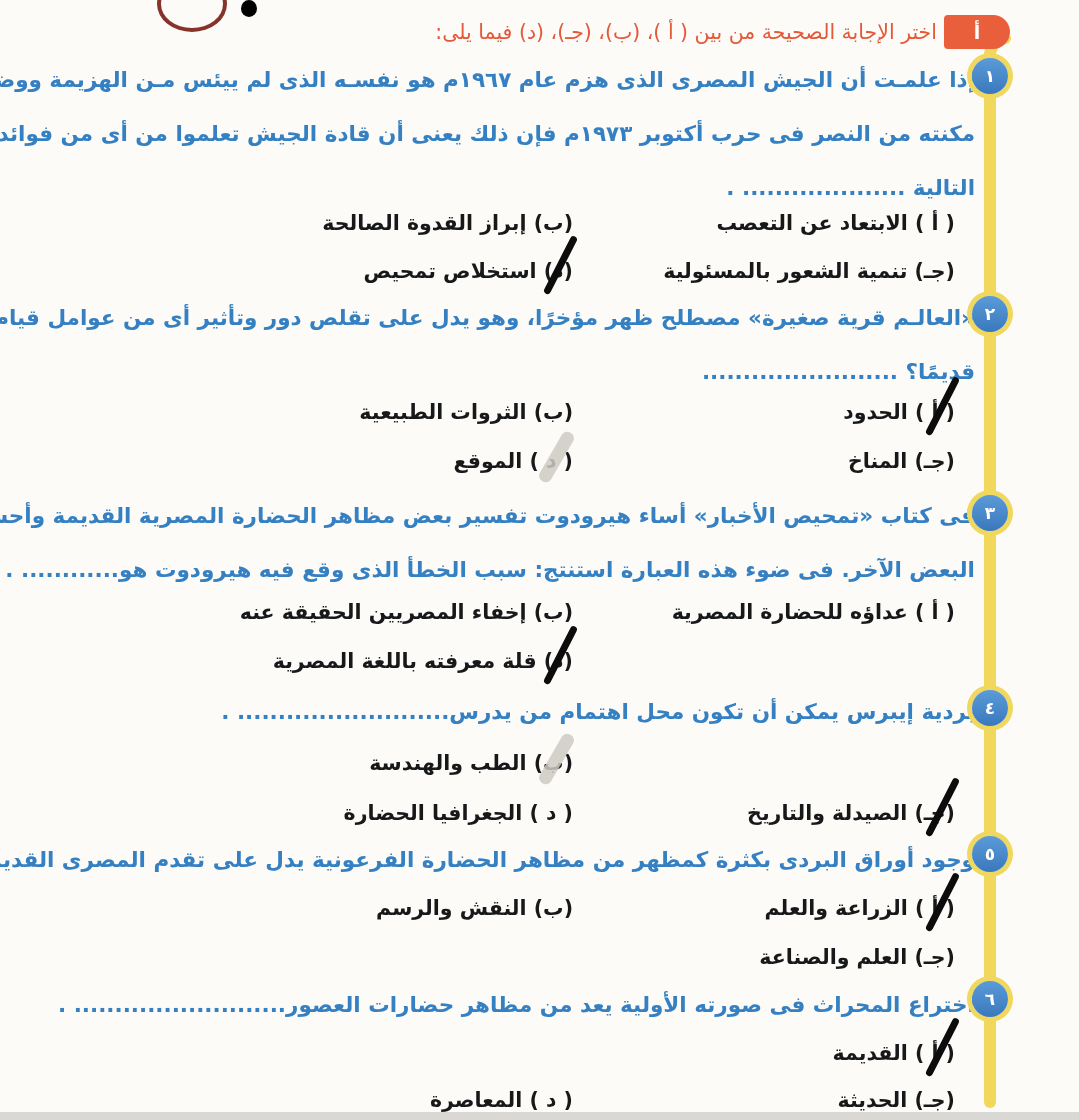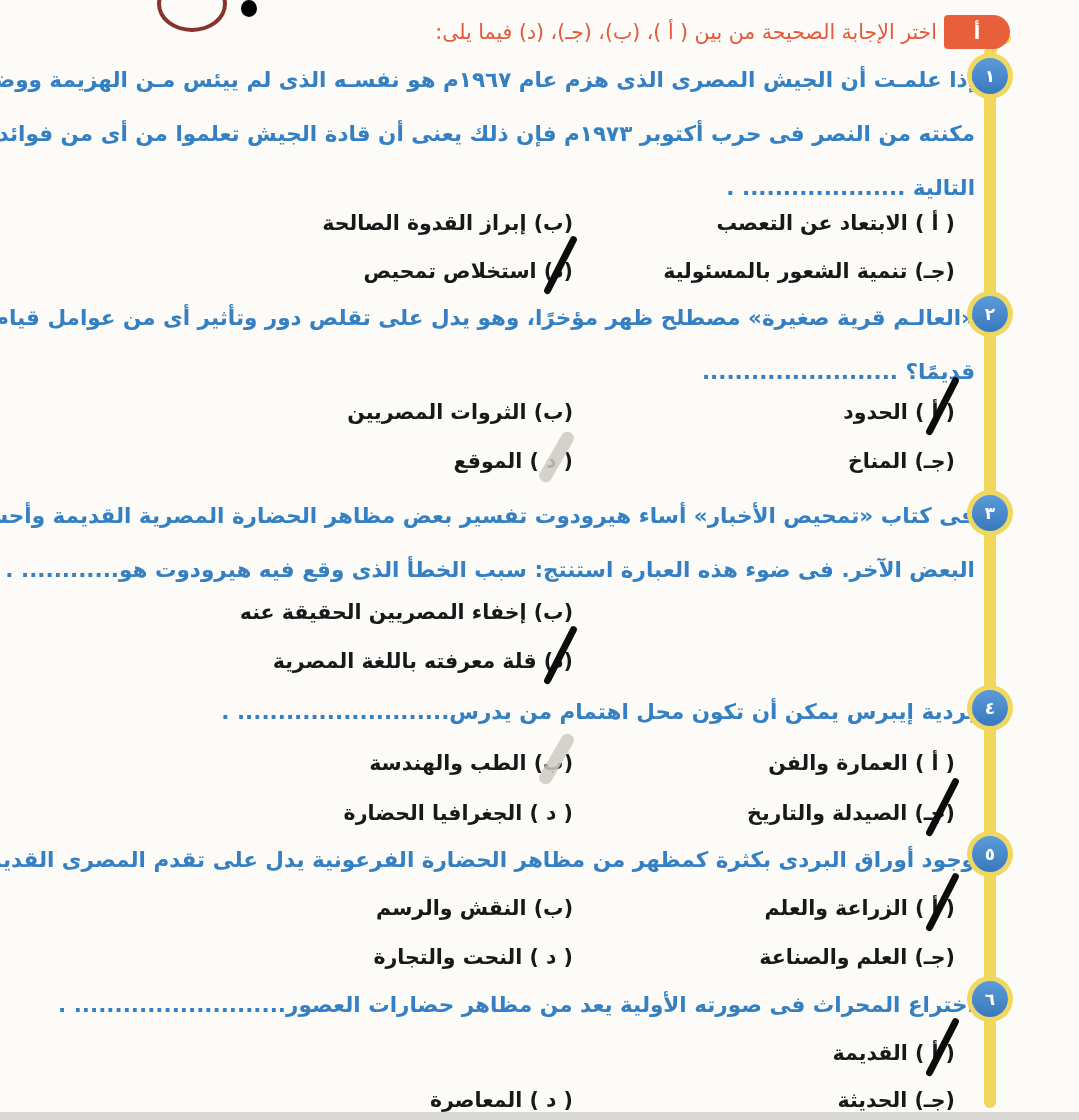--- a/index.html
+++ b/index.html
@@ -139,62 +139,62 @@
     <span class="qline">قديمًا؟ ........................</span>
   </div>
   <div class="opt" style="top:394px;right:124px">
     <span class="mark mark-black"></span>
     <span class="letter">( أ )</span>
     <span class="otext">الحدود</span>
   </div>
   <div class="opt" style="top:394px;right:506px">
     
     <span class="letter">(ب)</span>
-    <span class="otext">الثروات المصريين</span>
+    <span class="otext">الثروات الطبيعية</span>
   </div>
   <div class="opt" style="top:443px;right:124px">
     
     <span class="letter">(جـ)</span>
     <span class="otext">المناخ</span>
   </div>
   <div class="opt" style="top:443px;right:506px">
     <span class="mark mark-gray"></span>
     <span class="letter">( د )</span>
     <span class="otext">الموقع</span>
   </div>
 
   <div class="qnum" style="top:495px">
       <span>٣</span>
     </div>
   <div class="qtext" style="top:496px">
     <span class="qline">فى كتاب «تمحيص الأخبار» أساء هيرودوت تفسير بعض مظاهر الحضارة المصرية القديمة وأحسن تقدير</span>
     <span class="qline">البعض الآخر. فى ضوء هذه العبارة استنتج: سبب الخطأ الذى وقع فيه هيرودوت هو............ .</span>
   </div>
+  <div class="opt" style="top:594px;right:124px">
+    
+    <span class="letter">( أ )</span>
+    <span class="otext">عداؤه للحضارة المصرية</span>
+  </div>
   <div class="opt" style="top:594px;right:506px">
     
     <span class="letter">(ب)</span>
     <span class="otext">إخفاء المصريين الحقيقة عنه</span>
   </div>
   <div class="opt" style="top:643px;right:506px">
     <span class="mark mark-black"></span>
     <span class="letter">(د)</span>
     <span class="otext">قلة معرفته باللغة المصرية</span>
   </div>
 
   <div class="qnum" style="top:690px">
       <span>٤</span>
     </div>
   <div class="qtext" style="top:692px">
     <span class="qline">بردية إيبرس يمكن أن تكون محل اهتمام من يدرس.......................... .</span>
   </div>
-  <div class="opt" style="top:745px;right:124px">
-    
-    <span class="letter">( أ )</span>
-    <span class="otext">العمارة والفن</span>
-  </div>
   <div class="opt" style="top:745px;right:506px">
     <span class="mark mark-gray"></span>
     <span class="letter">(ب)</span>
     <span class="otext">الطب والهندسة</span>
   </div>
   <div class="opt" style="top:795px;right:124px">
     <span class="mark mark-black"></span>
     <span class="letter">(جـ)</span>
     <span class="otext">الصيدلة والتاريخ</span>
   </div>
@@ -218,25 +218,20 @@
   <div class="opt" style="top:890px;right:506px">
     
     <span class="letter">(ب)</span>
     <span class="otext">النقش والرسم</span>
   </div>
   <div class="opt" style="top:939px;right:124px">
     
     <span class="letter">(جـ)</span>
     <span class="otext">العلم والصناعة</span>
   </div>
-  <div class="opt" style="top:939px;right:506px">
-    
-    <span class="letter">( د )</span>
-    <span class="otext">النحت والتجارة</span>
-  </div>
 
   <div class="qnum" style="top:981px">
       <span>٦</span>
     </div>
   <div class="qtext" style="top:985px">
     <span class="qline">اختراع المحراث فى صورته الأولية يعد من مظاهر حضارات العصور.......................... .</span>
   </div>
   <div class="opt" style="top:1035px;right:124px">
     <span class="mark mark-black"></span>
     <span class="letter">( أ )</span>

